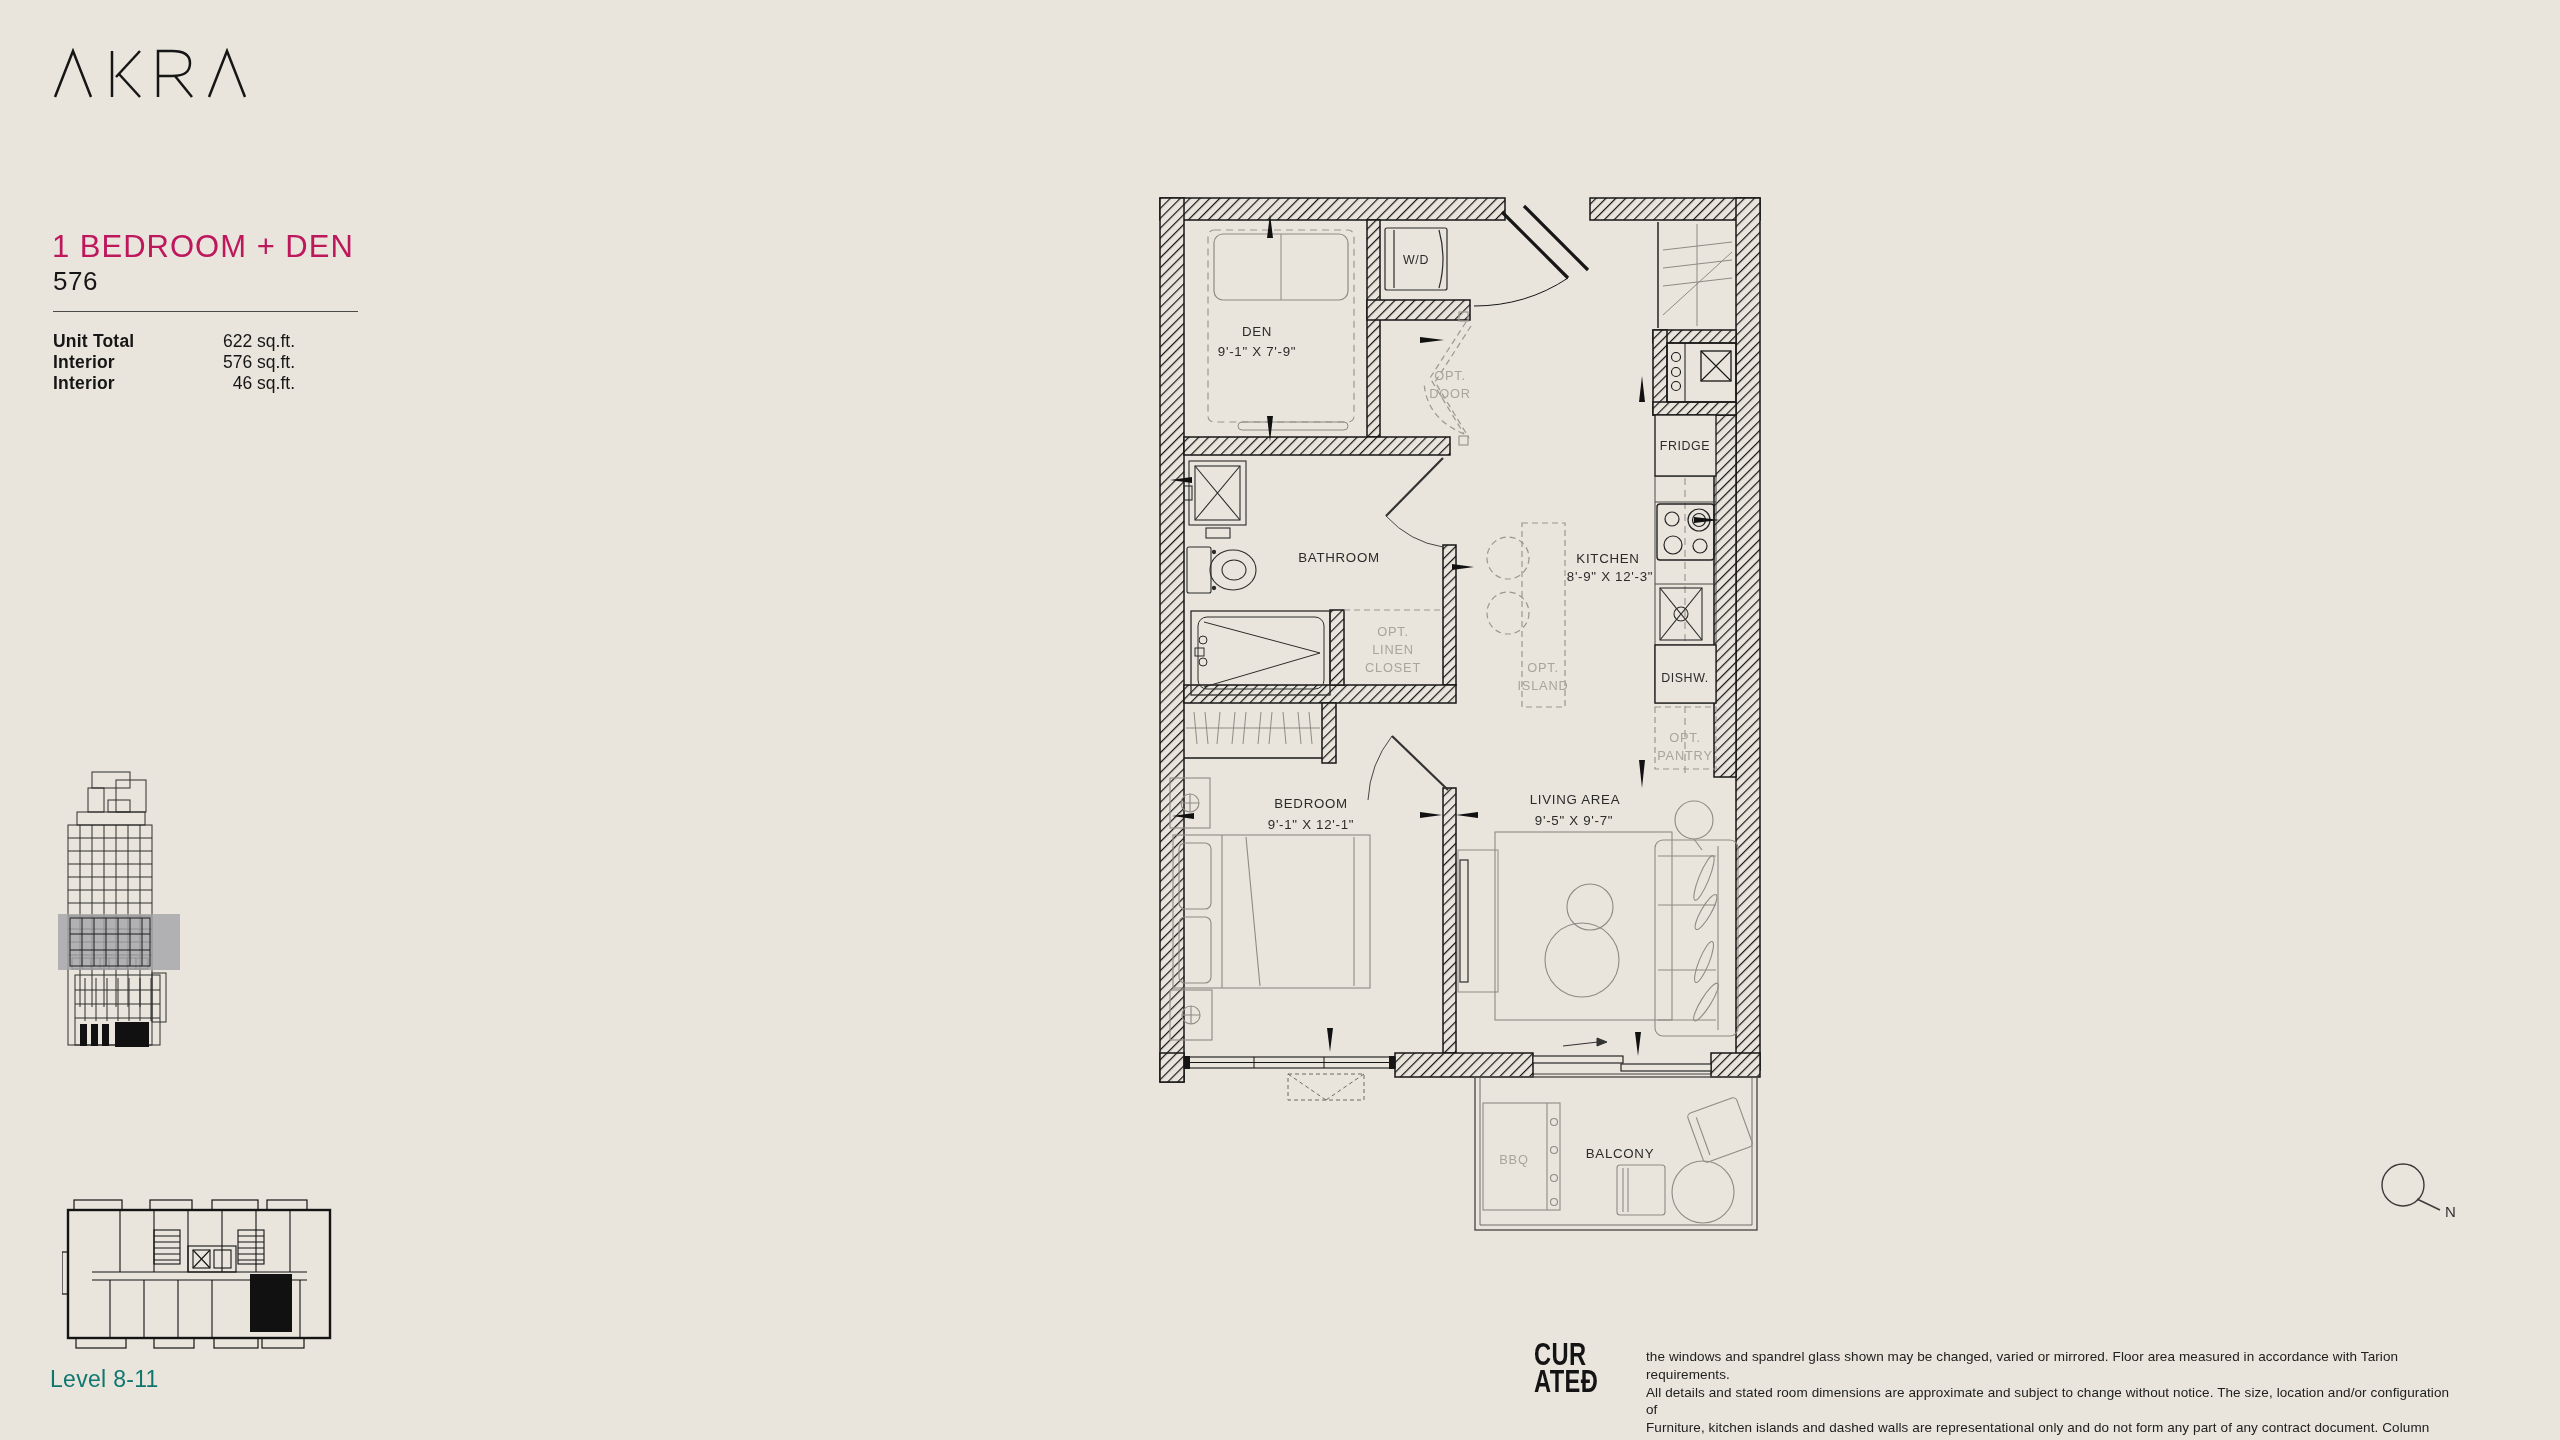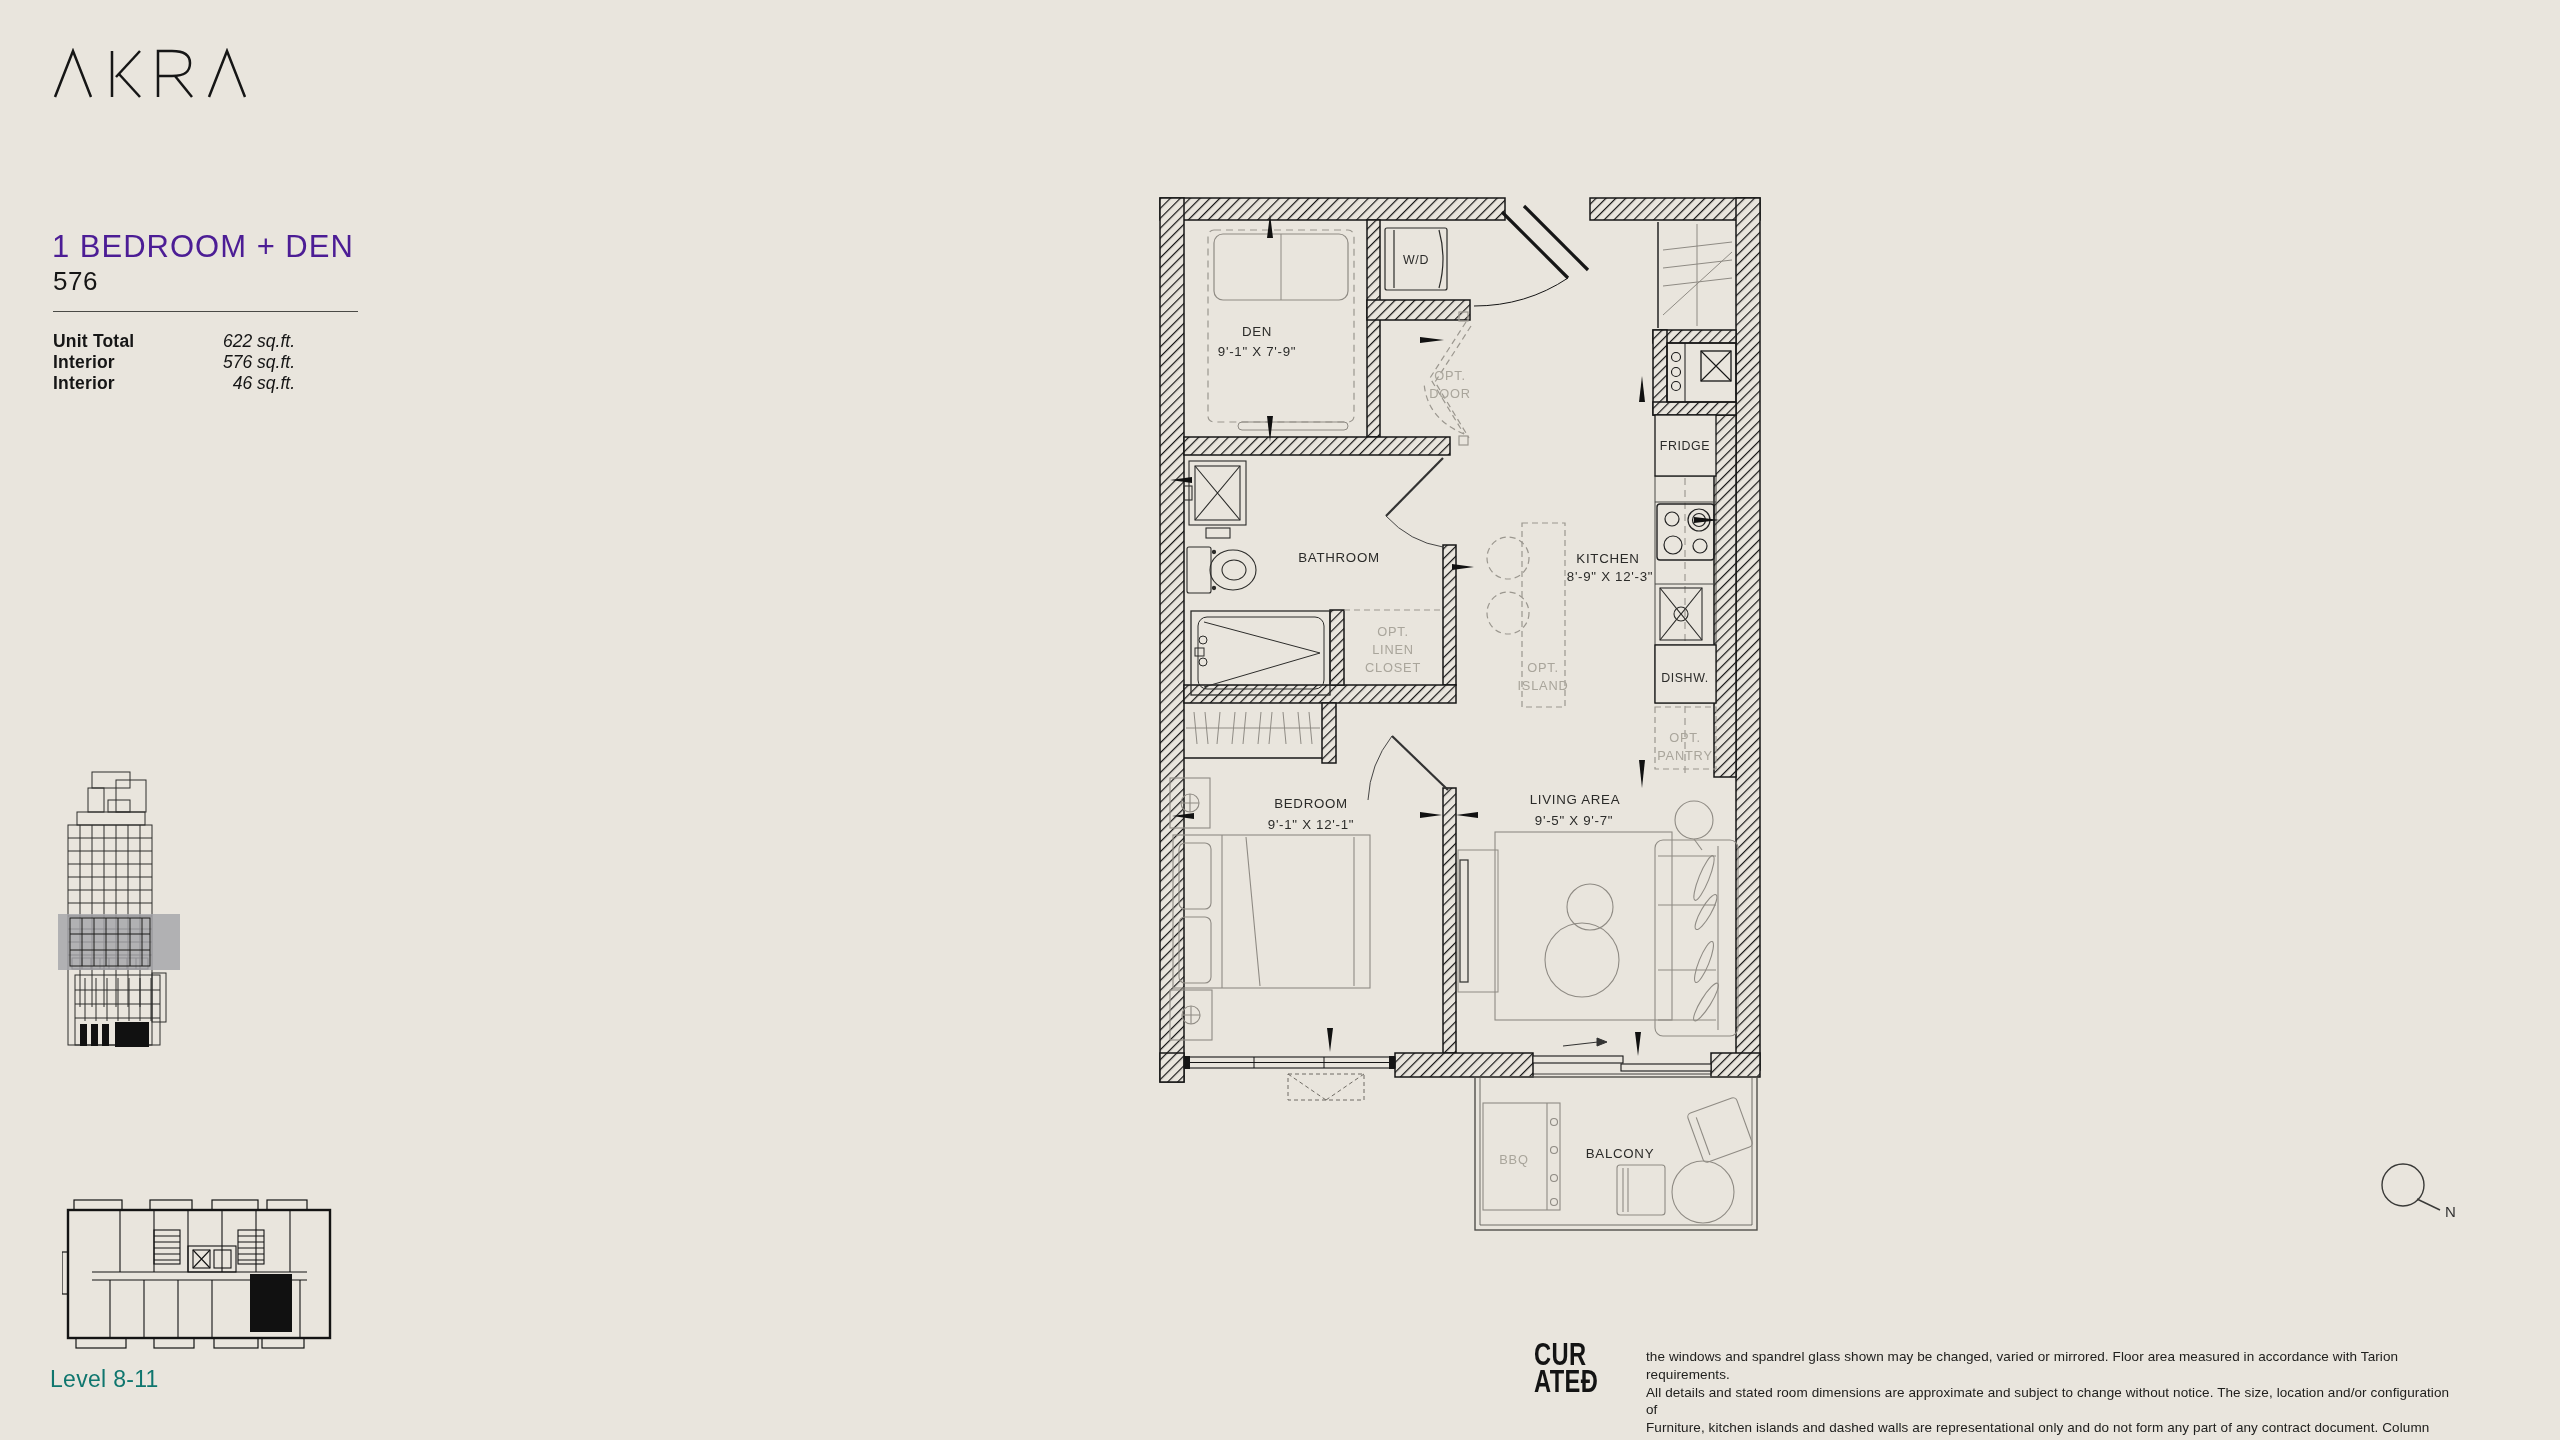--- a/index.html
+++ b/index.html
@@ -3,29 +3,29 @@
 <meta charset="utf-8">
 <style>
   html,body{margin:0;padding:0;}
   body{
     width:2560px;height:1440px;position:relative;overflow:hidden;
     background:#e9e5dd;color:#161616;
     font-family:"Liberation Sans", sans-serif;
   }
   .abs{position:absolute;}
   
-  .unit-title{left:52px;top:229px;font-size:31px;letter-spacing:1px;color:#4c1d95;}
+  .unit-title{left:52px;top:229px;font-size:31px;letter-spacing:1px;color:#be185d;}
   .unit-number{left:53px;top:266px;font-size:26px;letter-spacing:.5px;}
   .rule{left:53px;top:311px;width:305px;border-top:1.6px solid #4a4a46;}
   .stats{left:53px;top:331px;width:242px;font-size:17.5px;}
   .stats .row{display:flex;justify-content:space-between;align-items:baseline;}
   .stats .row.r1{margin-bottom:0;}
   .stats .row.r2{}
   .stats .lbl{font-weight:bold;letter-spacing:.2px;}
-  .stats .val{text-align:left;font-style:italic;}
+  .stats .val{text-align:left;}
   .level-label{left:50px;top:1366px;font-size:23px;letter-spacing:.3px;color:#0f766e;}
   
   .curated{left:1534px;top:1341px;font-size:32px;font-weight:600;line-height:27px;
            transform:scaleX(.74);transform-origin:left top;letter-spacing:.5px;color:#141414;}
   .disclaimer{left:1646px;top:1348px;width:810px;font-size:13.5px;line-height:17.8px;
               letter-spacing:.1px;color:#20201e;}
   
   svg text{font-family:"Liberation Sans", sans-serif;}
   .plabel{font-size:13.3px;fill:#2b2b29;letter-spacing:.7px;text-anchor:middle;}
   .psmall{font-size:12.4px;fill:#2b2b29;letter-spacing:.6px;text-anchor:middle;}

